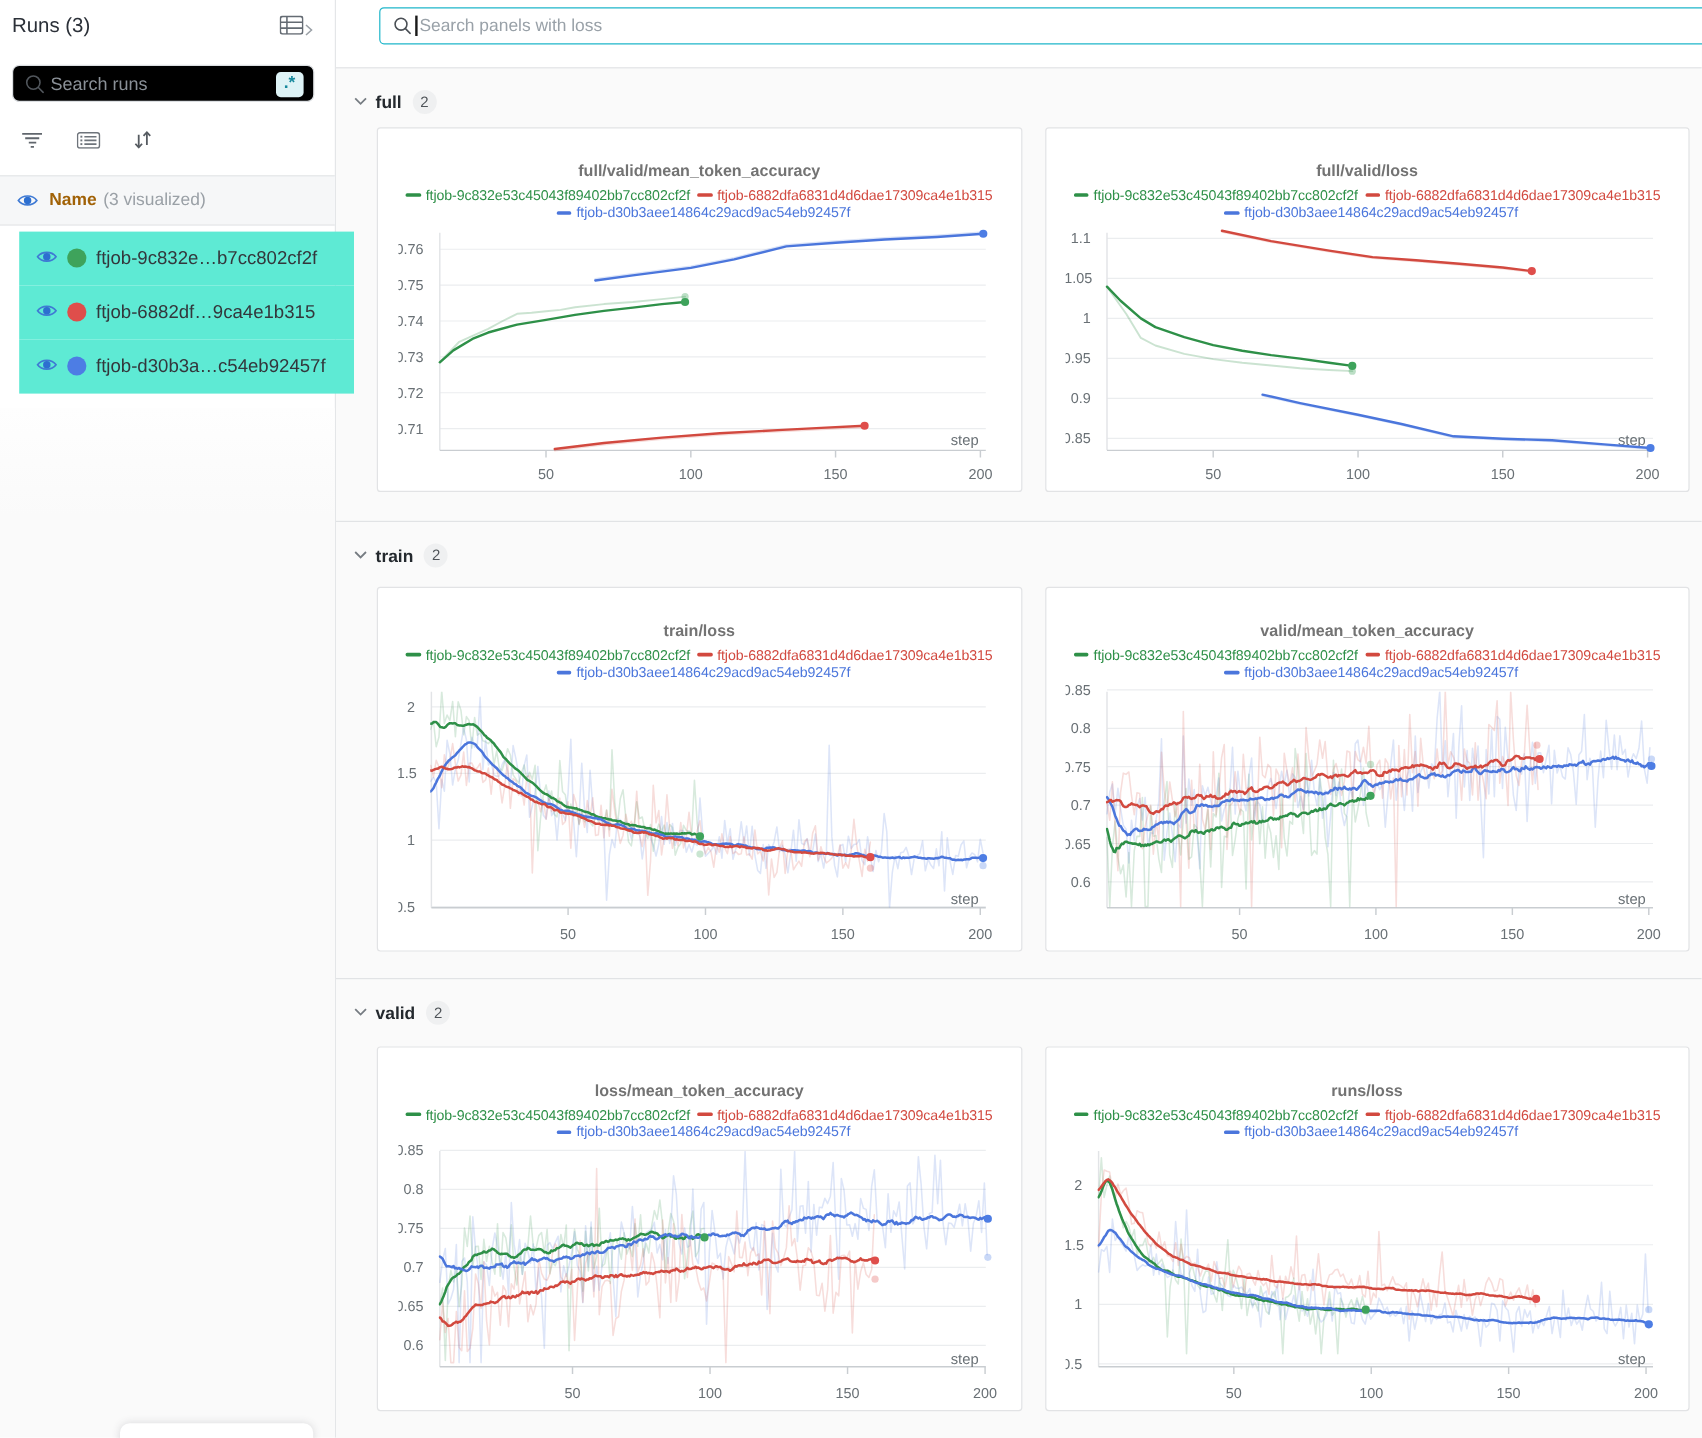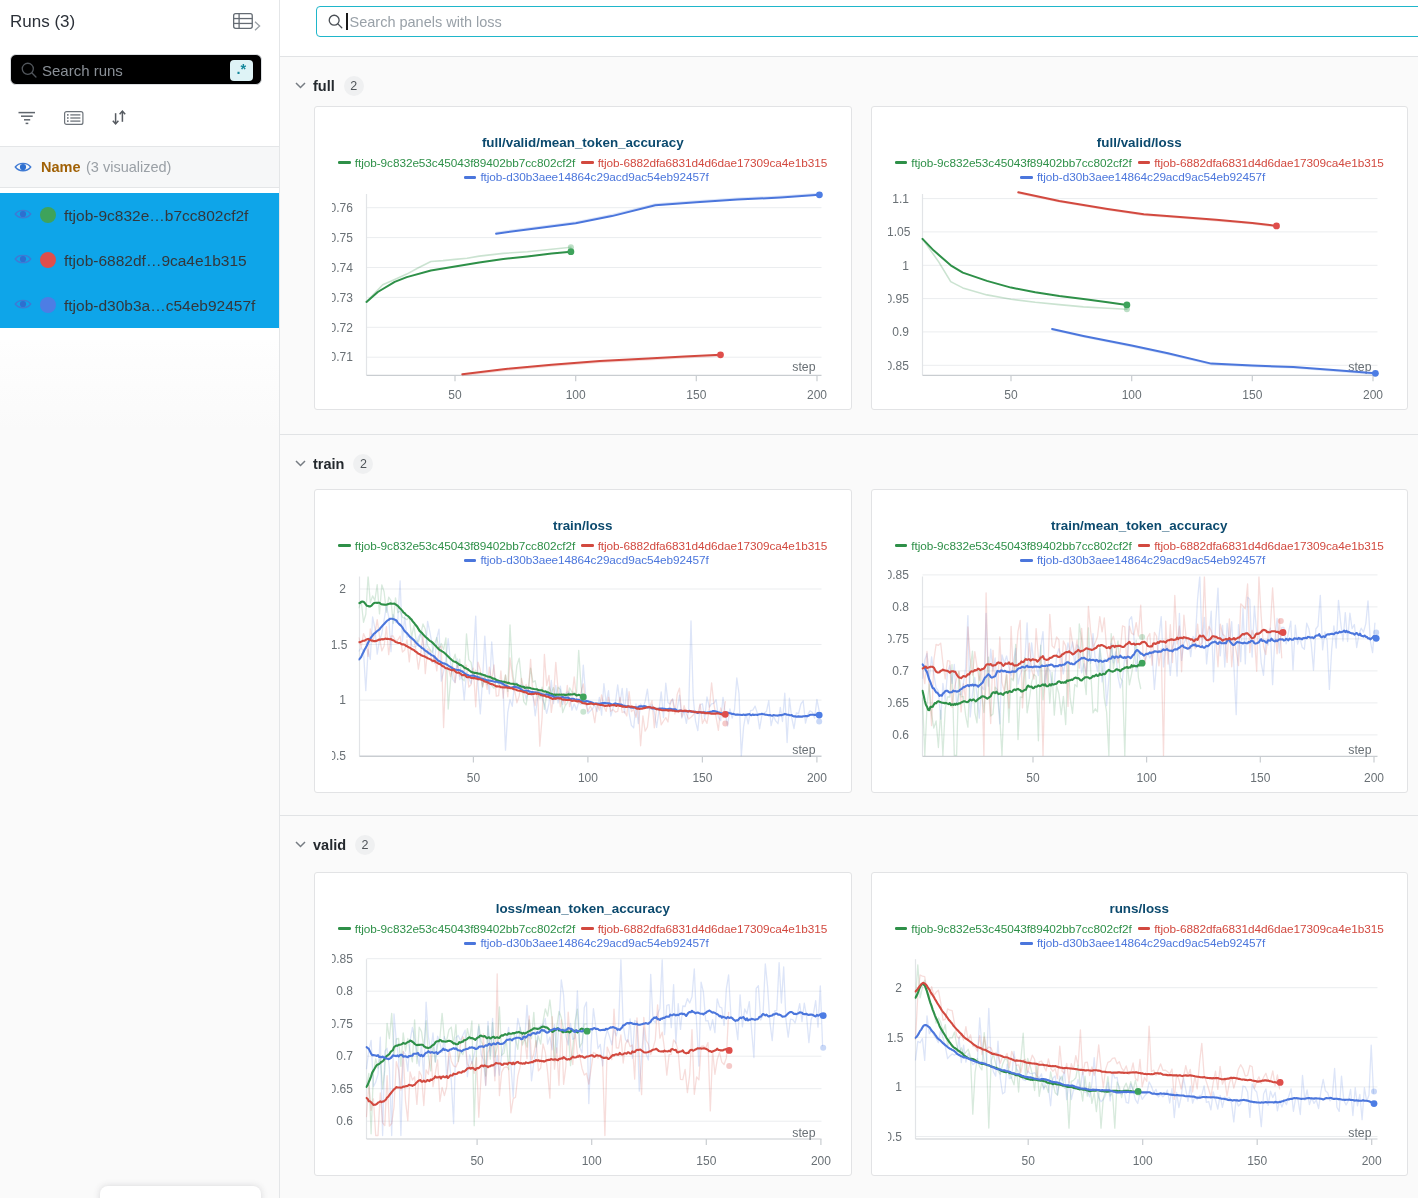--- a/index.html
+++ b/index.html
@@ -16,21 +16,21 @@
 .sb-search .ph { position:absolute; left:31px; top:7px; font-size:15px; color:#8a9097; }
 .rx { position:absolute; right:8px; top:5.5px; width:23.5px; height:21px; background:#def3f6;
   border-radius:4px; color:#15889c; font-size:14.5px; font-weight:bold; text-align:center; line-height:19px; }
 .ic-row { position:absolute; left:18px; top:108px; }
 .ic-row svg { margin-right:28px; vertical-align:middle; }
 .namehead { position:absolute; left:0; top:146px; width:279px; height:42px; background:#f6f7f8;
   border-top:1px solid #e4e6e8; border-bottom:1px solid #e4e6e8; }
 .namehead .reye { position:absolute; left:14px; top:13px; }
 .namehead .nh1 { position:absolute; left:41px; top:12px; font-size:14.5px; font-weight:bold; color:#a16207; }
 .namehead .nh2 { position:absolute; left:86px; top:12px; font-size:14.5px; color:#9aa0a6; }
-.rrow { position:absolute; left:0; width:279px; height:45px; background:#0ea5e9; }
+.rrow { position:absolute; left:16px; width:279px; height:45px; background:#5eead4; }
 .rrow .reye { position:absolute; left:14px; top:14px; }
 .rdot { position:absolute; left:40px; top:14px; width:16px; height:16px; border-radius:50%; }
 .rname { position:absolute; left:64px; top:13.5px; font-size:15.5px; color:#33373c; white-space:nowrap; }
 .ell { letter-spacing:0; }
 .tooltipbox { position:absolute; left:100px; top:1186px; width:161px; height:22px;
   background:#fff; border-radius:8px; box-shadow:0 0 7px rgba(60,60,70,0.18); }
 .main { position:absolute; left:280px; top:0; width:1138px; height:1198px; background:#fafafa; }
 .topbar { position:absolute; left:0; top:0; width:1138px; height:55.5px; background:#fff; }
 .psearch { position:absolute; left:35.5px; top:5.5px; width:1120px; height:31.5px;
   border:1.6px solid #1fb6ca; border-radius:4px; background:#fff; }
@@ -39,21 +39,21 @@
 .psearch .ph { position:absolute; left:33px; top:7.5px; font-size:14.5px; color:#99a1a8; }
 .secline { position:absolute; left:0; width:1138px; height:1px; background:#e1e3e5; }
 .sechead { position:absolute; left:15px; height:20px; }
 .schev { display:inline-block; vertical-align:2px; }
 .sname { font-size:14.5px; font-weight:600; color:#24292e; margin-left:7px; }
 .scount { display:inline-block; margin-left:9px; min-width:20px; height:20px; background:#eff0f1;
   border-radius:10px; font-size:12.5px; color:#4e5358; text-align:center; line-height:20px; vertical-align:1px; }
 .panel { position:absolute; width:537.5px; height:304px; background:#fff;
   border:1px solid #e2e3e5; border-radius:3px; }
 .ptitle { position:absolute; left:0; top:28px; width:100%; text-align:center;
-  font-size:13.4px; font-weight:bold; color:#0c4a6e; }
+  font-size:13.4px; font-weight:bold; color:#737373; }
 .leg { position:absolute; left:0; top:48.5px; width:100%; }
 .lrow { display:flex; justify-content:center; align-items:center; height:14.5px; }
 .lrow + .lrow { padding-left:7px; }
 .litem { display:flex; align-items:center; margin:0 3px; }
 .dash { display:inline-block; width:12.5px; height:3px; border-radius:1.3px; margin-right:4px; }
 .lt { font-size:11.8px; white-space:nowrap; letter-spacing:-0.07px; }
 .chart { position:absolute; top:0; }
 svg text { font-family:"Liberation Sans", sans-serif; }
 </style></head><body>
 <div class="main">
@@ -253,21 +253,21 @@
         <polyline points="26.9,152.1 28.0,152.3 29.2,151.6 30.3,151.1 31.5,150.7 32.6,150.7 33.8,149.9 34.9,149.3 36.1,148.9 37.2,149.5 38.3,150.0 39.5,150.6 40.6,150.6 41.8,151.1 42.9,151.1 44.1,150.9 45.2,150.6 46.4,149.8 47.5,149.5 48.7,149.6 49.8,149.1 50.9,149.5 52.1,149.1 53.2,148.6 54.4,148.9 55.5,148.8 56.7,149.0 57.8,149.3 59.0,149.1 60.1,149.9 61.2,150.2 62.4,151.0 63.5,151.9 64.7,152.2 65.8,152.7 67.0,153.0 68.1,153.0 69.3,154.0 70.4,154.4 71.6,154.4 72.7,154.7 73.8,155.7 75.0,156.2 76.1,157.0 77.3,157.5 78.4,157.9 79.6,159.0 80.7,159.6 81.9,159.9 83.0,161.2 84.1,161.9 85.3,162.7 86.4,163.8 87.6,164.1 88.7,164.8 89.9,165.5 91.0,165.9 92.2,166.2 93.3,167.0 94.5,167.4 95.6,168.3 96.7,168.6 97.9,169.1 99.0,169.7 100.2,170.7 101.3,170.9 102.5,170.9 103.6,171.9 104.8,172.6 105.9,173.2 107.0,173.9 108.2,174.1 109.3,175.0 110.5,176.3 111.6,176.3 112.8,177.5 113.9,178.3 115.1,178.2 116.2,179.0 117.4,179.3 118.5,179.7 119.6,180.3 120.8,180.1 121.9,179.9 123.1,181.2 124.2,182.3 125.4,182.7 126.5,182.5 127.7,183.1 128.8,183.9 129.9,185.1 131.1,185.1 132.2,185.0 133.4,185.5 134.5,186.9 135.7,187.3 136.8,187.0 138.0,187.2 139.1,188.0 140.3,188.0 141.4,188.1 142.5,188.0 143.7,188.4 144.8,188.6 146.0,189.1 147.1,189.2 148.3,189.3 149.4,189.8 150.6,190.2 151.7,190.8 152.8,191.5 154.0,191.7 155.1,192.1 156.3,192.7 157.4,193.4 158.6,194.0 159.7,194.1 160.9,194.4 162.0,195.1 163.2,195.6 164.3,196.4 165.4,196.4 166.6,196.5 167.7,196.4 168.9,197.3 170.0,197.2 171.2,197.4 172.3,197.4 173.5,197.3 174.6,197.4 175.8,197.9 176.9,197.5 178.0,198.2 179.2,198.2 180.3,198.3 181.5,199.2 182.6,199.3 183.8,199.5 184.9,200.2 186.1,200.5 187.2,200.7 188.3,200.7 189.5,201.2 190.6,201.5 191.8,202.1 192.9,202.3 194.1,202.4 195.2,203.2 196.4,204.0 197.5,203.8 198.6,204.0 199.8,204.1 200.9,203.8 202.1,203.9 203.2,203.3 204.4,203.9 205.5,203.6 206.7,204.0 207.8,204.4 209.0,205.2 210.1,205.3 211.2,205.7 212.4,205.4 213.5,206.2 214.7,206.7 215.8,206.6 217.0,207.2 218.1,207.9 219.3,208.1 220.4,209.0 221.5,208.8 222.7,208.4 223.8,208.9 225.0,208.3 226.1,208.2 227.3,208.6 228.4,208.2 229.6,209.1 230.7,209.7 231.9,209.4 233.0,209.7 234.1,209.9 235.3,210.0 236.4,210.0 237.6,209.9 238.7,210.4 239.9,210.9 241.0,210.8 242.2,210.6 243.3,210.7 244.5,211.2 245.6,211.4 246.7,211.1 247.9,211.4 249.0,211.9 250.2,212.9 251.3,213.3 252.5,213.4 253.6,213.3 254.8,214.2 255.9,214.0 257.0,214.0 258.2,213.6 259.3,213.4 260.5,213.8 261.6,214.4 262.8,214.1 263.9,213.8 265.1,214.2 266.2,214.5 267.4,214.8 268.5,215.0 269.6,214.9 270.8,215.2 271.9,215.6 273.1,215.9 274.2,215.7 275.4,215.8 276.5,215.1 277.7,215.9 278.8,215.4 279.9,215.3 281.1,215.1 282.2,215.0 283.4,215.4 284.5,216.0 285.7,215.2 286.8,215.5 288.0,215.9 289.1,215.9 290.2,216.6 291.4,216.4 292.5,216.7 293.7,216.9 294.8,217.0 296.0,216.4 297.1,216.4 298.3,216.8 299.4,216.6 300.6,216.8 301.7,217.2 302.8,217.3 304.0,218.3 305.1,218.7 306.3,218.6 307.4,218.9 308.6,218.7 309.7,218.7 310.9,218.4 312.0,218.1 313.1,217.9 314.3,217.5 315.4,217.2 316.6,216.9 317.7,217.2 318.9,217.6 320.0,217.7 321.2,217.6 322.3,218.0 323.5,218.6 324.6,219.2 325.7,219.1 326.9,219.6 328.0,219.6 329.2,220.0 330.3,220.3 331.5,220.3 332.6,220.2 333.8,220.3 334.9,220.0 336.0,220.6 337.2,220.4 338.3,220.3 339.5,220.4 340.6,220.7 341.8,220.8 342.9,220.9 344.1,221.3 345.2,221.2 346.4,221.4 347.5,221.0 348.6,220.8 349.8,220.8 350.9,221.1 352.1,220.6 353.2,220.9 354.4,220.8 355.5,221.2 356.7,221.4 357.8,221.1 359.0,221.3 360.1,221.5 361.2,221.6 362.4,222.0 363.5,222.3 364.7,222.0 365.8,222.3 367.0,222.4 368.1,222.1 369.3,222.6 370.4,222.6 371.5,222.4 372.7,223.1 373.8,223.1 375.0,223.1 376.1,223.1 377.3,223.2 378.4,223.4 379.6,223.8 380.7,223.6 381.8,223.6 383.0,223.5 384.1,223.6 385.3,223.2 386.4,223.4 387.6,223.8 388.7,224.1 389.9,224.4 391.0,224.6 392.2,225.0 393.3,225.2" fill="none" stroke="#D2493F" stroke-width="2.1" stroke-opacity="1" stroke-linejoin="round" stroke-linecap="round" clip-path="url(#c34624)"></polyline>
         <circle cx="393.3" cy="233.4" r="3.0" fill="#DF4E4B" fill-opacity="0.3"></circle>
         <circle cx="487.2" cy="231.4" r="3.0" fill="#4D7DE4" fill-opacity="0.3"></circle>
         <circle cx="251.3" cy="221.7" r="3.0" fill="#3EA35B" fill-opacity="0.28"></circle>
         <circle cx="251.3" cy="207.0" r="3.4" fill="#3EA35B" fill-opacity="1.0"></circle>
         <circle cx="393.3" cy="224.3" r="3.4" fill="#DF4E4B" fill-opacity="1.0"></circle>
         <circle cx="487.2" cy="225.1" r="3.4" fill="#4D7DE4" fill-opacity="1.0"></circle>
       </svg>
     </div>
     <div class="panel" style="left:590.5px;top:489.0px">
-      <div class="ptitle">train/mean_token_accuracy</div>
+      <div class="ptitle">valid/mean_token_accuracy</div>
       <div class="leg">
         <div class="lrow">
           <span class="litem">
             <span class="dash" style="background:#2E9048"></span>
             <span class="lt" style="color:#2E9048">ftjob-9c832e53c45043f89402bb7cc802cf2f</span>
           </span>
           <span class="litem">
             <span class="dash" style="background:#D2493F"></span>
             <span class="lt" style="color:#D2493F">ftjob-6882dfa6831d4d6dae17309ca4e1b315</span>
           </span>

